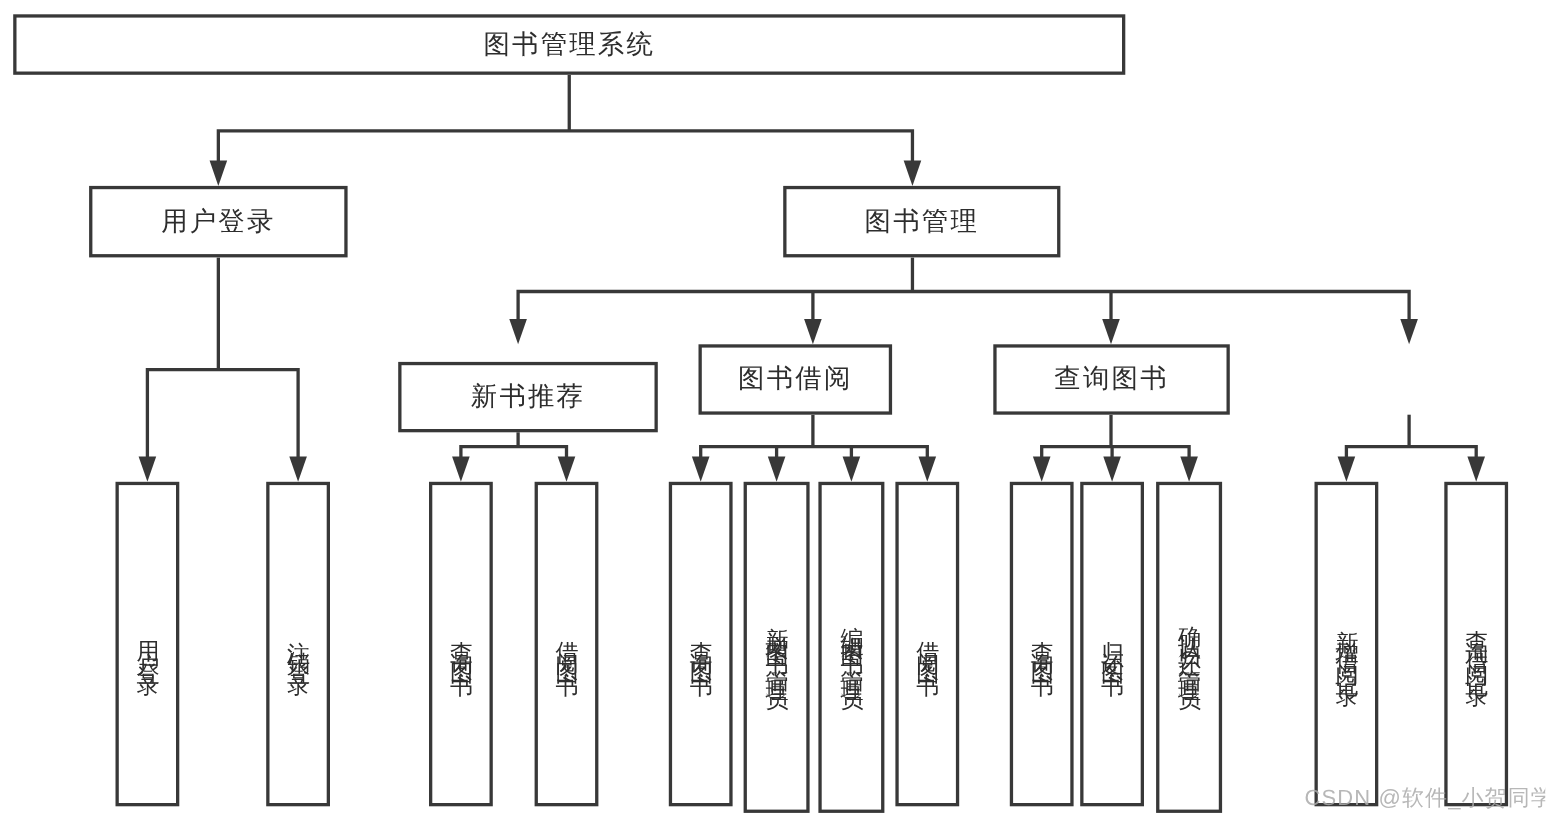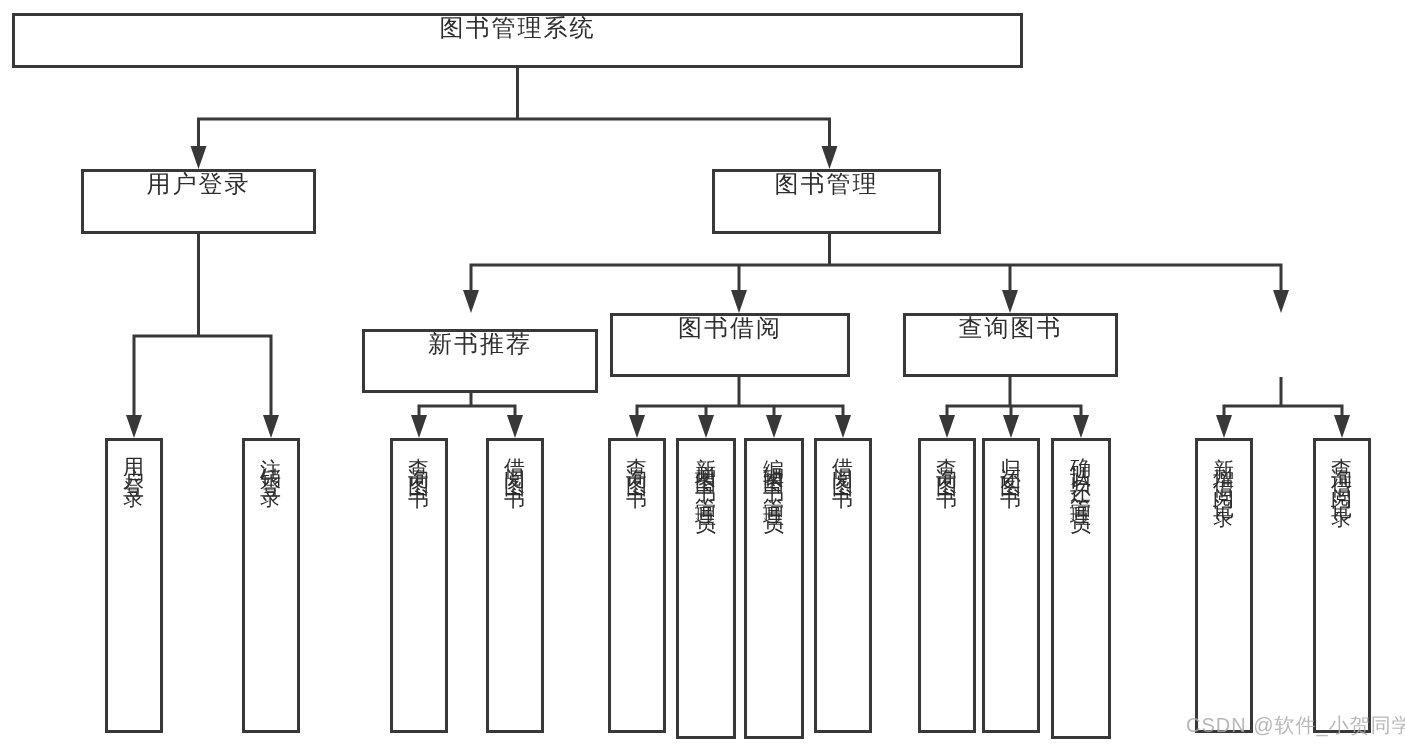--- a/index.html
+++ b/index.html
@@ -5,21 +5,21 @@
   html,body{margin:0;padding:0;background:#ffffff;}
   #canvas{
     position:relative;width:1405px;height:747px;background:#ffffff;overflow:hidden;
     font-family:"Liberation Sans","DejaVu Sans",sans-serif;
   }
   #wires{position:absolute;left:0;top:0;width:1405px;height:747px;}
   #wires path{stroke:#383838;stroke-width:3;fill:none;}
   #wires polygon{fill:#383838;stroke:none;}
   .node{
     position:absolute;box-sizing:border-box;background:#ffffff;
-    border:3px solid #383838;display:flex;justify-content:center;
+    border:3px solid #383838;display:flex;align-items:center;justify-content:center;
   }
   .hlabel{
     font-size:24px;color:#2d2d2d;letter-spacing:2px;line-height:1;white-space:nowrap;
   }
   .vlabel{
     writing-mode:vertical-rl;text-orientation:mixed;
     font-size:21px;color:#2d2d2d;letter-spacing:10px;line-height:1;
   }
   .leafbox.tall .vlabel{letter-spacing:8px;}
   .watermark{
@@ -80,28 +80,28 @@
     <polygon points="1334,415 1350,415 1342,438"></polygon>
   </svg>
 
   <div class="node" style="left:12px;top:13px;width:1011px;height:55px">
     <span class="hlabel">图书管理系统</span>
   </div>
 
   <div class="node" style="left:81px;top:169px;width:235px;height:65px">
     <span class="hlabel">用户登录</span>
   </div>
-  <div class="node" style="left:712px;top:169px;width:229px;height:65px">
+  <div class="node" style="left:712px;top:169px;width:252px;height:65px">
     <span class="hlabel">图书管理</span>
   </div>
 
   <div class="node" style="left:362px;top:329px;width:236px;height:64px">
     <span class="hlabel">新书推荐</span>
   </div>
-  <div class="node" style="left:610px;top:313px;width:240px;height:64px">
+  <div class="node" style="left:635px;top:313px;width:176px;height:64px">
     <span class="hlabel">图书借阅</span>
   </div>
   <div class="node" style="left:903px;top:313px;width:215px;height:64px">
     <span class="hlabel">查询图书</span>
   </div>
 
   <div class="node leafbox" style="left:105px;top:438px;width:58px;height:295px">
     <span class="vlabel">用户登录</span>
   </div>
   <div class="node leafbox" style="left:242px;top:438px;width:58px;height:295px">

